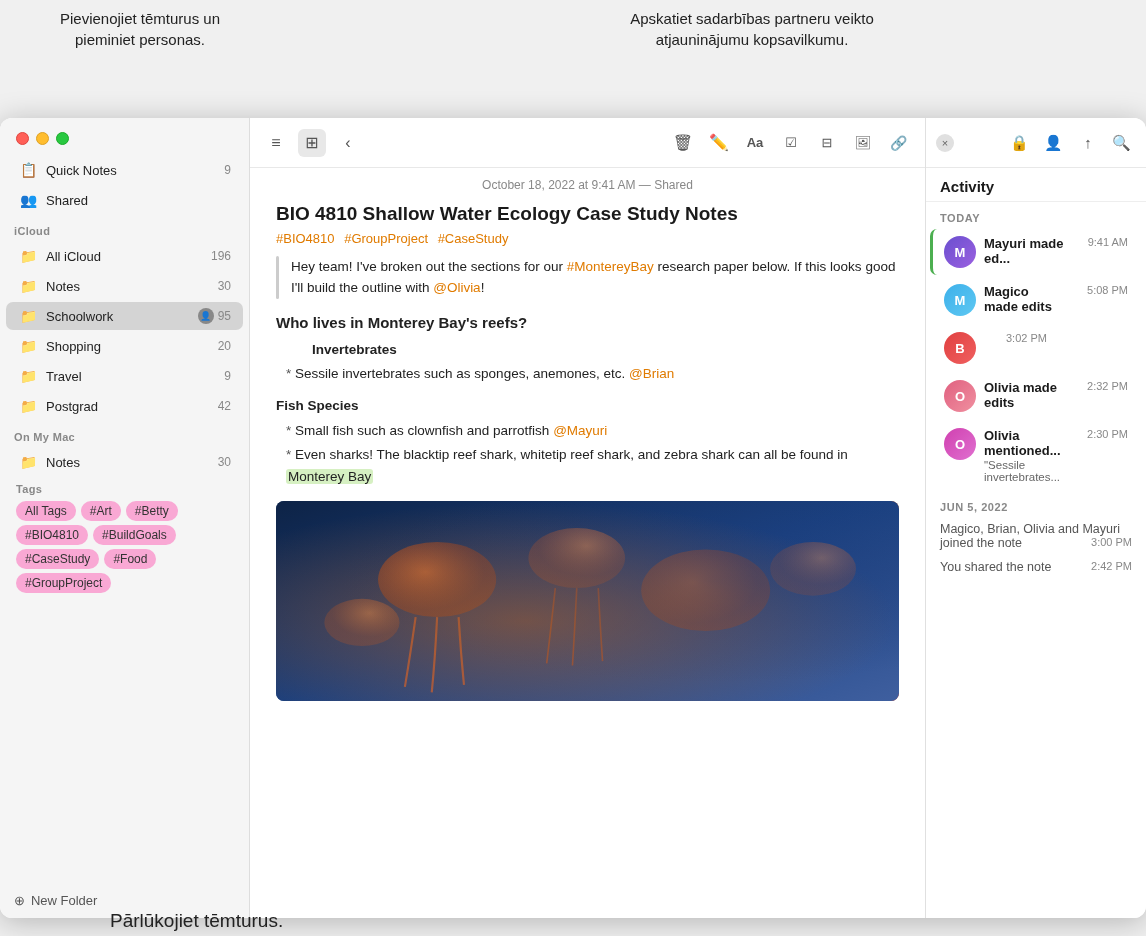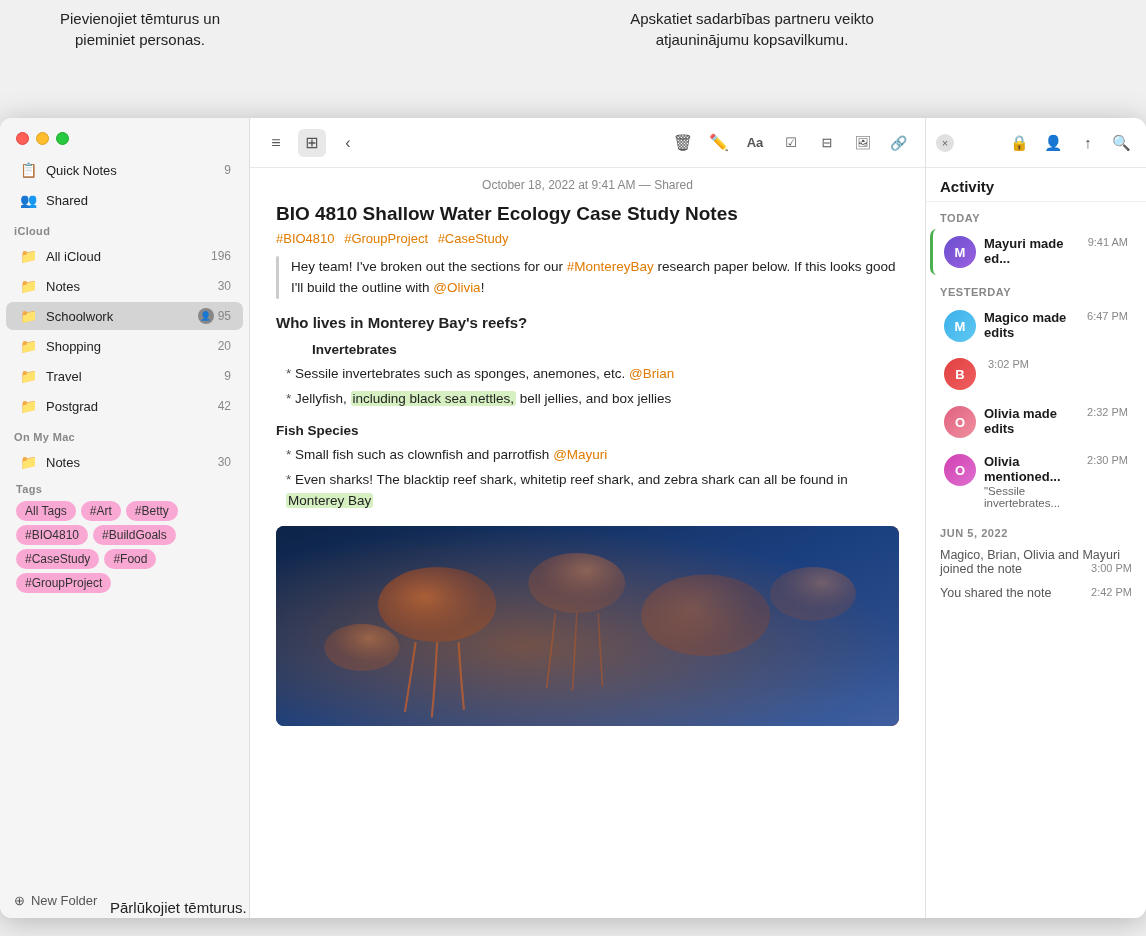--- a/index.html
+++ b/index.html
@@ -28,23 +28,23 @@
       top: 8px;
       left: 612px;
       font-size: 15px;
       color: #222;
       text-align: center;
       line-height: 1.4;
       width: 280px;
     }
     .annotation-bottom {
       position: absolute;
-      bottom: 20px;
+      bottom: 4px;
       left: 110px;
-      font-size: 15px;
+      font-size: 19px;
       color: #222;
     }
 
     
     .window {
       position: absolute;
       top: 118px;
       left: 0;
       width: 1146px;
       height: 800px;
@@ -333,21 +333,21 @@
     }
     .av-mayuri { background: linear-gradient(135deg, #6a4fcf, #9b60e0); }
     .av-magico { background: linear-gradient(135deg, #3db0ea, #5ec8f2); }
     .av-brian { background: linear-gradient(135deg, #e04040, #f06060); }
     .av-olivia { background: linear-gradient(135deg, #e06080, #f090a0); }
     .av-olivia2 { background: linear-gradient(135deg, #d040b0, #e070d0); }
 
     .activity-text { flex: 1; }
     .activity-name { font-size: 13px; font-weight: 600; color: #1a1a1a; }
     .activity-desc { font-size: 11.5px; color: #666; margin-top: 1px; }
-    .activity-time { font-size: 11px; color: #888; margin-left: 4px; white-space: nowrap; }
+    .activity-time { font-size: 11px; color: #888; margin-left: 22px; white-space: nowrap; }
 
     .activity-simple {
       padding: 5px 14px;
       font-size: 12.5px;
       color: #555;
     }
     .activity-simple .time { float: right; color: #888; font-size: 11px; }
   </style>
 </head>
 <body>
@@ -484,21 +484,20 @@
           Hey team! I've broken out the sections for our <span class="mention">#MontereyBay</span> research paper below. If this looks good I'll build the outline with <span class="mention">@Olivia</span>!
         </div>
       </div>
 
       <div class="note-body">
         <div class="section-heading">Who lives in Monterey Bay's reefs?</div>
 
         <div style="font-weight:600; font-size:13.5px; margin-bottom:3px;padding-left:36px;">Invertebrates</div>
         <ul class="bullet-list">
           <li>Sessile invertebrates such as sponges, anemones, etc. <span class="mention">@Brian</span></li>
-          <li>Jellyfish, <span class="highlight-green">including black sea nettles,</span> bell jellies, and box jellies</li>
         </ul>
 
         <div style="font-weight:600; font-size:13.5px; margin: 10px 0 3px;">Fish Species</div>
         <ul class="bullet-list">
           <li>Small fish such as clownfish and parrotfish <span class="mention">@Mayuri</span></li>
           <li>Even sharks! The blacktip reef shark, whitetip reef shark, and zebra shark can all be found in <span class="highlight-green">Monterey Bay</span></li>
         </ul>
 
         <div class="note-image">
           <div class="note-image-overlay"></div>
@@ -557,27 +556,26 @@
 
     <div class="activity-section-label">TODAY</div>
     <div class="activity-item highlighted">
       <div class="activity-avatar av-mayuri">M</div>
       <div class="activity-text">
         <div class="activity-name">Mayuri made ed...</div>
       </div>
       <span class="activity-time">9:41 AM</span>
     </div>
 
-    <div class="activity-section-label">YESTERDAY</div>
     <div class="activity-item">
       <div class="activity-avatar av-magico">M</div>
       <div class="activity-text">
         <div class="activity-name">Magico made edits</div>
       </div>
-      <span class="activity-time">6:47 PM</span>
+      <span class="activity-time">5:08 PM</span>
     </div>
     <div class="activity-item">
       <div class="activity-avatar av-brian">B</div>
       <span class="activity-time">3:02 PM</span>
     </div>
     <div class="activity-item">
       <div class="activity-avatar av-olivia">O</div>
       <div class="activity-text">
         <div class="activity-name">Olivia made edits</div>
       </div>

